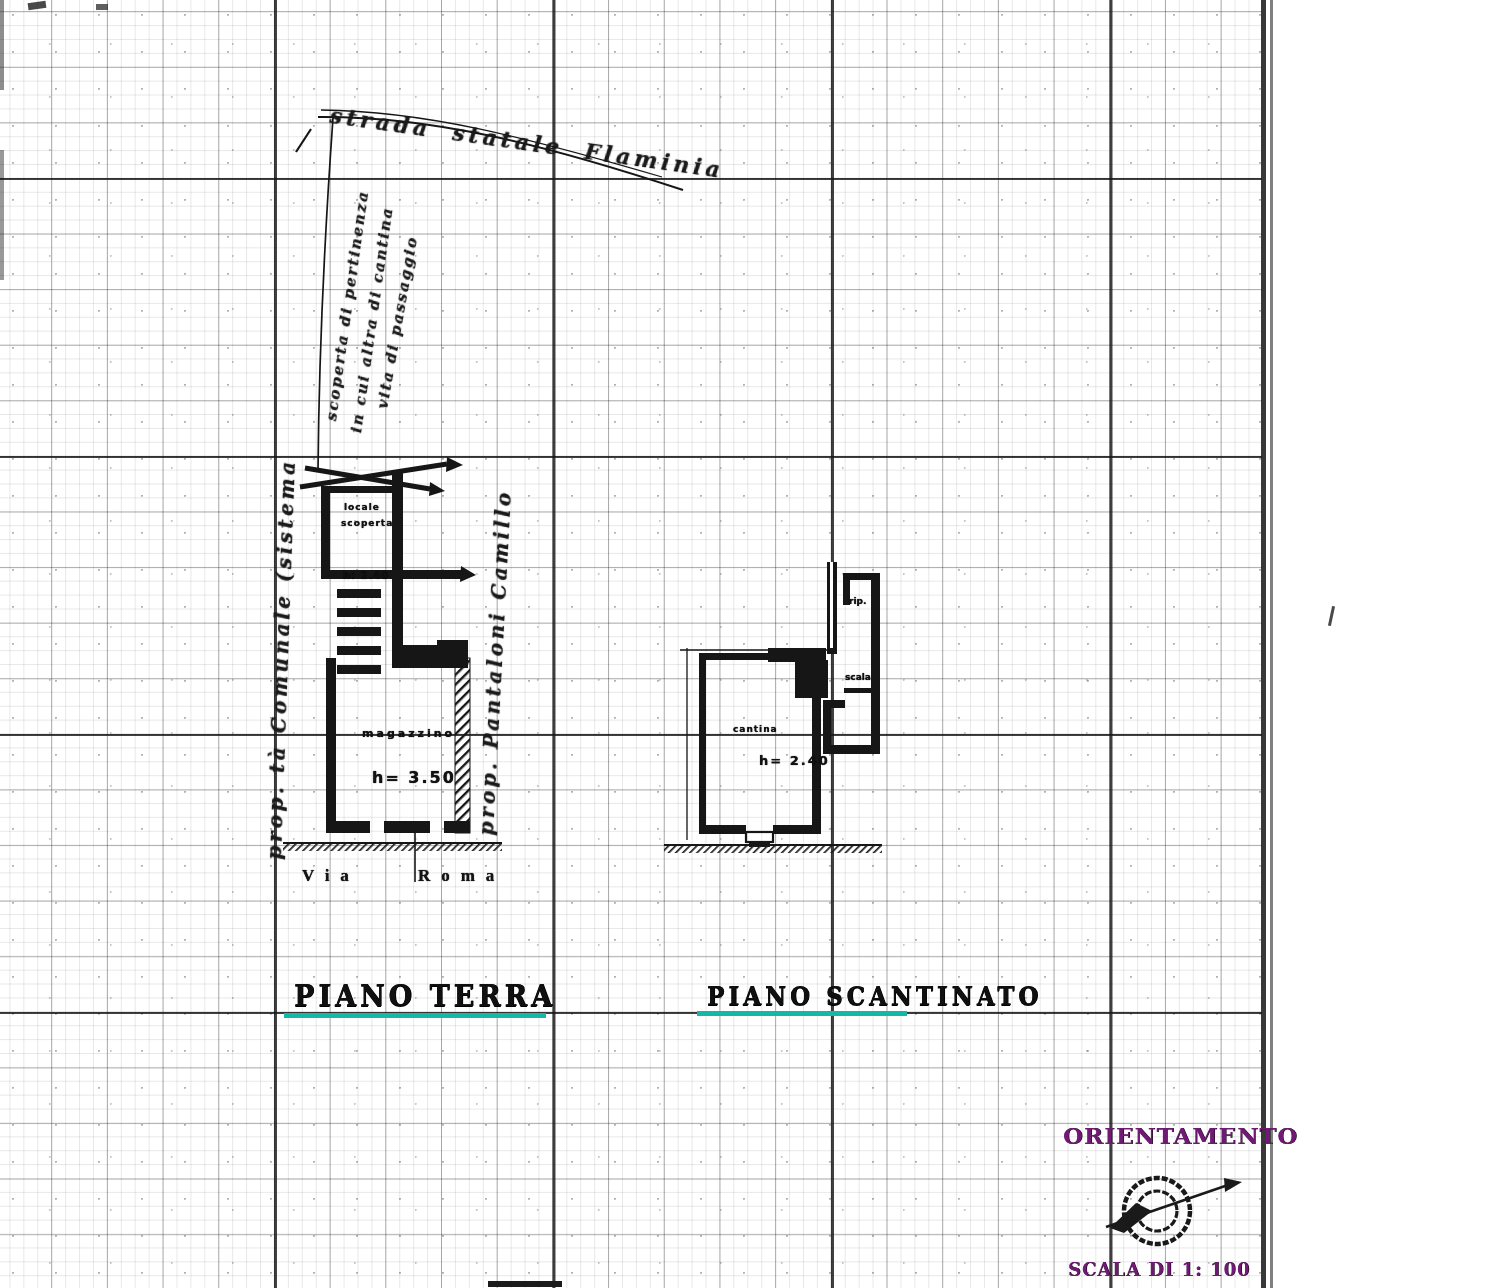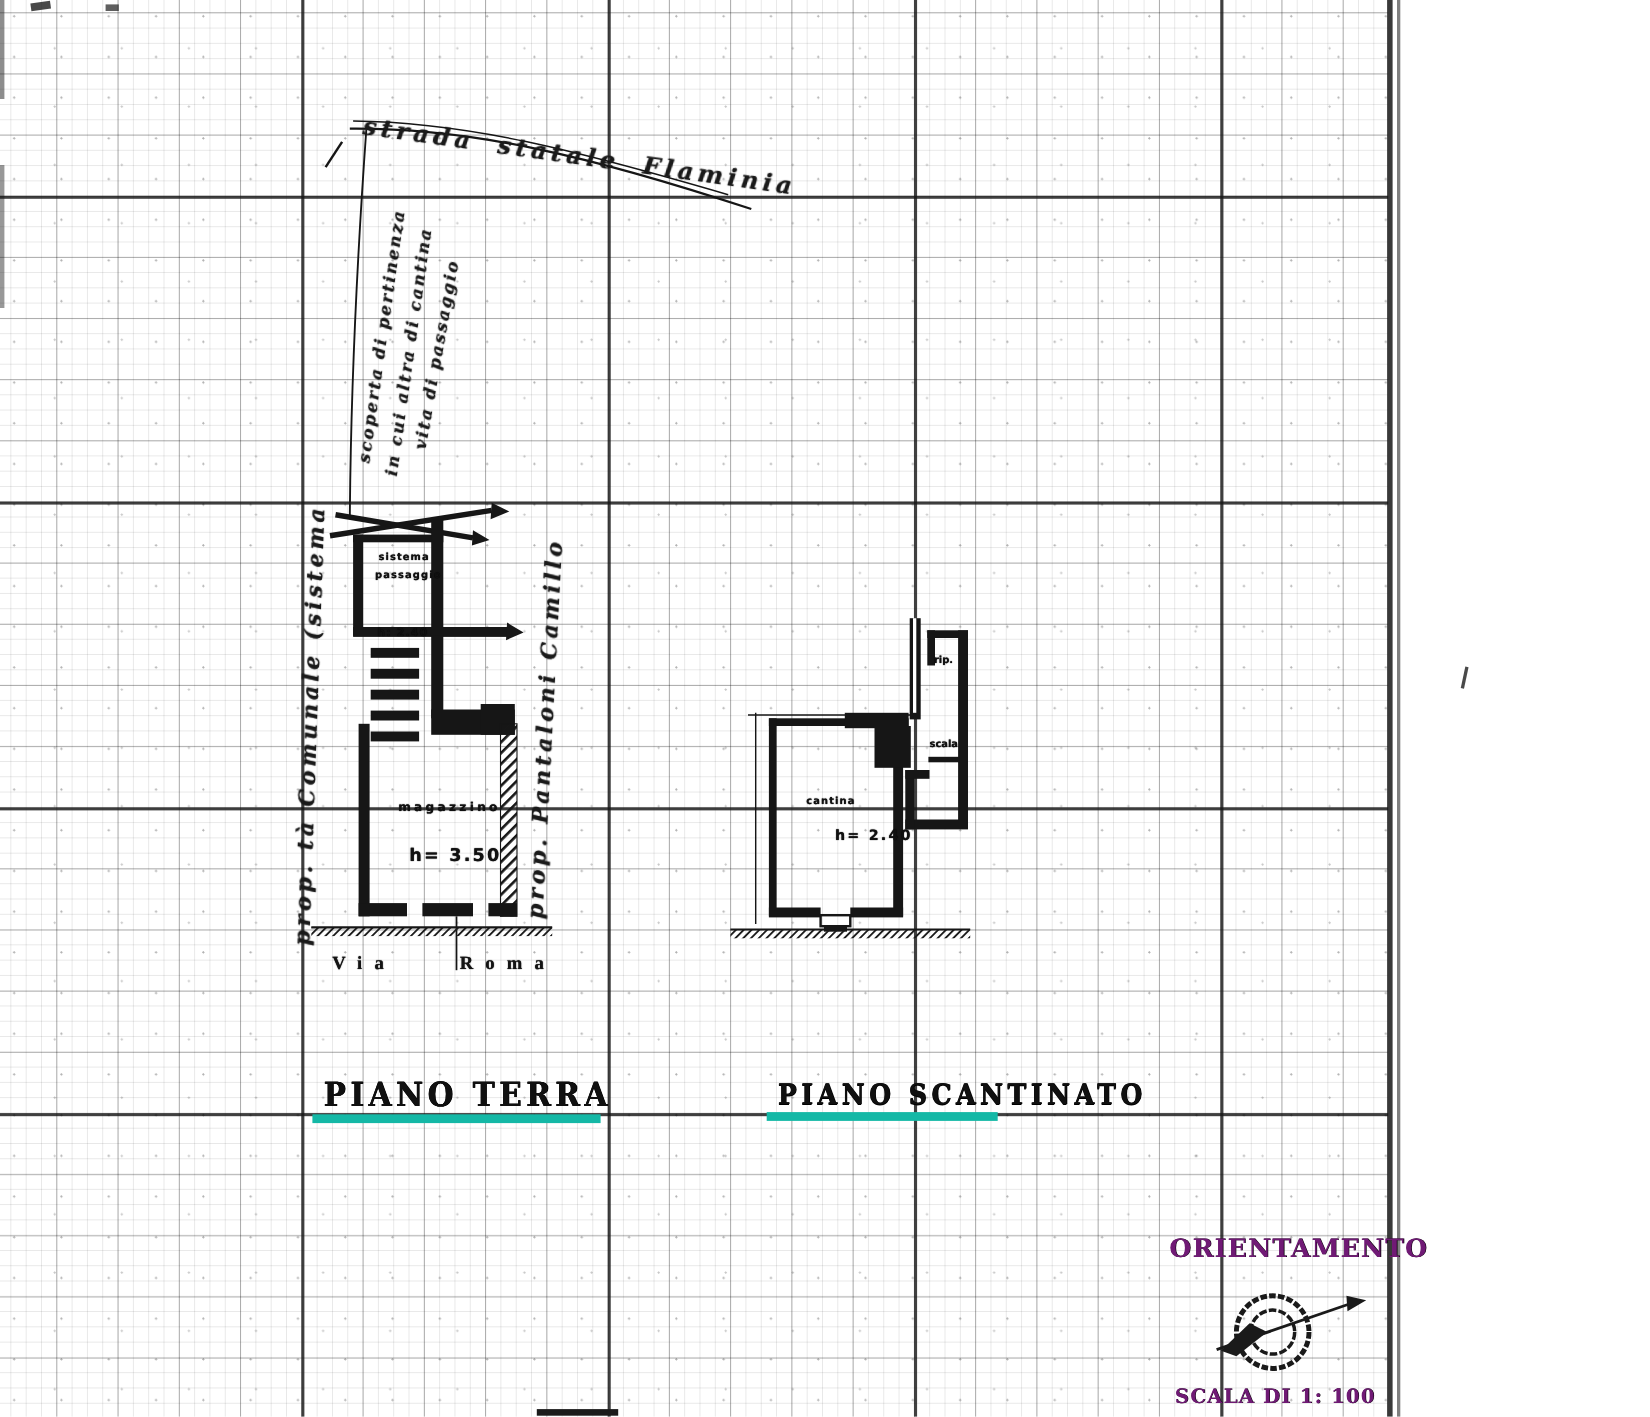--- a/index.html
+++ b/index.html
@@ -52,21 +52,21 @@
   .hand {
     position:absolute; font-family:"DejaVu Serif", serif; font-style:italic; font-weight:700;
     color:#1a1a1a; white-space:nowrap; filter:blur(0.45px); text-shadow:0 0 1px rgba(0,0,0,.75);
   }
   .vrot { transform-origin:0 100%; }
   .tiny {
     position:absolute; font-family:"DejaVu Sans", sans-serif; font-weight:700; color:#111;
     white-space:nowrap; filter:blur(0.35px); text-shadow:0 0 1px #000;
   }
   .plan-title {
-    position:absolute; border-bottom:8px solid #14b8a6; padding:0 10px 2px 10px;
+    position:absolute; border-bottom:5px solid #14b8a6; padding:0 10px 2px 10px;
     filter:blur(0.4px);
   }
   .plan-title span {
     font-family:"DejaVu Serif", serif; font-weight:900; color:#101010;
     letter-spacing:4px; white-space:nowrap; display:inline-block; transform:scaleY(1.12);
     text-shadow:0.6px 0 0 #000, 0 0.6px 0 #000;
   }
   .serif-label {
     position:absolute; font-family:"DejaVu Serif", serif; font-weight:900; 
     color:#701a75; white-space:nowrap; letter-spacing:1px;
@@ -188,22 +188,22 @@
 
   <div class="hand" style="left:332px; top:102px; font-size:22px; letter-spacing:4px; word-spacing:10px; transform:rotate(8deg); transform-origin:0 0; width:340px;">strada statale  Flaminia</div>
 
   <div class="hand vrot" style="left:340px; top:404px; font-size:15px; letter-spacing:2px; transform:rotate(-82deg);">scoperta di pertinenza</div>
   <div class="hand vrot" style="left:365px; top:416px; font-size:15px; letter-spacing:2px; transform:rotate(-82deg);">in cui altra di cantina</div>
   <div class="hand vrot" style="left:391px; top:392px; font-size:15px; letter-spacing:2px; transform:rotate(-80deg);">vita di passaggio</div>
 
   <div class="hand vrot" style="left:286px; top:836px; font-size:20px; letter-spacing:3.5px; transform:rotate(-88deg);">prop. tà Comunale (sistema</div>
   <div class="hand vrot" style="left:498px; top:812px; font-size:20px; letter-spacing:3.5px; transform:rotate(-87deg);">prop. Pantaloni Camillo</div>
 
-  <div class="tiny" style="left:344px; top:502px; font-size:9px; letter-spacing:1px;">sistema</div>
-  <div class="tiny" style="left:341px; top:518px; font-size:9px; letter-spacing:1px;">passaggio</div>
+  <div class="tiny" style="left:344px; top:502px; font-size:9px; letter-spacing:1px;">locale</div>
+  <div class="tiny" style="left:341px; top:518px; font-size:9px; letter-spacing:1px;">scoperta</div>
   <div class="tiny" style="left:343px; top:542px; font-size:10px; letter-spacing:1px;margin-top:28px;">h: 2.40</div>
 
   <div class="tiny" style="left:362px; top:727px; font-size:11px; letter-spacing:3px;">magazzino</div>
   <div class="tiny" style="left:372px; top:768px; font-size:16px; letter-spacing:2px;">h= 3.50</div>
 
   <div class="tiny" style="left:733px; top:724px; font-size:9px; letter-spacing:1px;">cantina</div>
   <div class="tiny" style="left:731px; top:753px; font-size:13px; letter-spacing:2px;padding-left:28px;">h= 2.40</div>
   <div class="tiny" style="left:849px; top:596px; font-size:9px;">rip.</div>
   <div class="tiny" style="left:845px; top:672px; font-size:9px;">scala</div>
 

